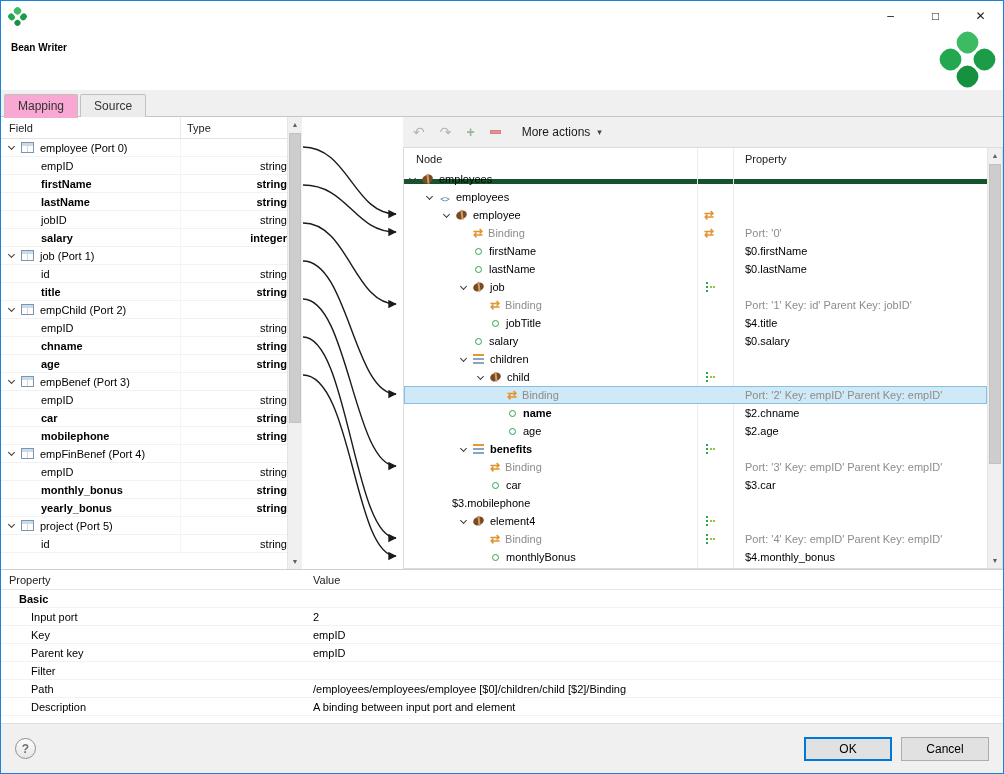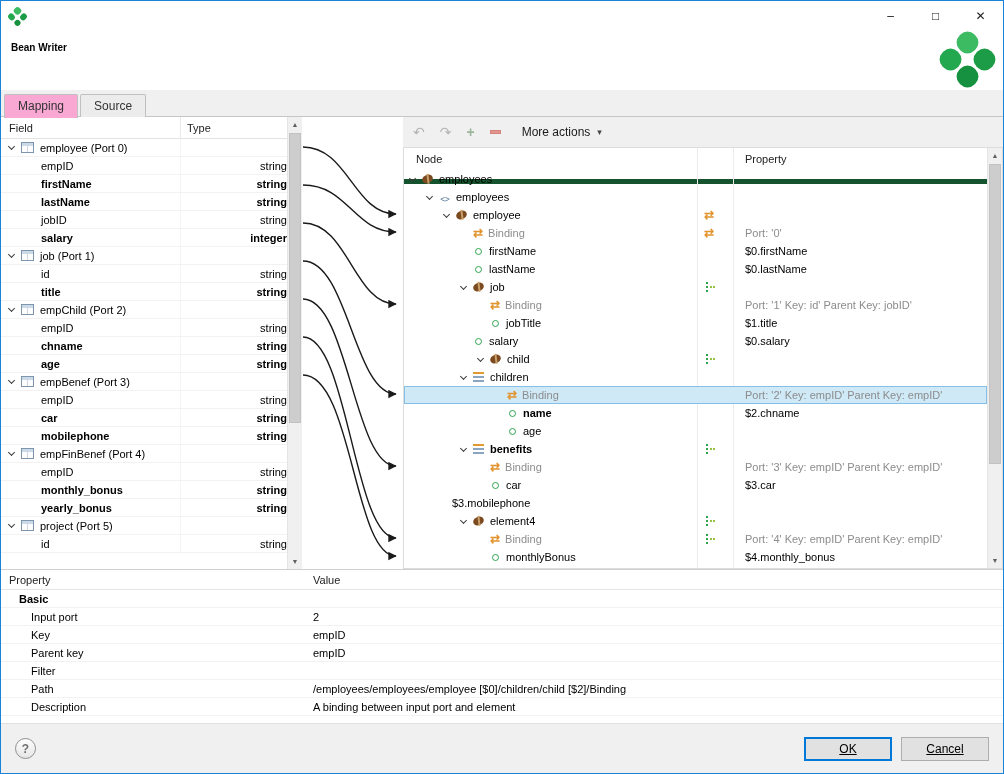--- a/index.html
+++ b/index.html
@@ -129,21 +129,21 @@
   .pr-value { flex:1; white-space:nowrap; }
 
   
   .footer { flex:1; background:#f0f0f0; border-top:1px solid #dfdfdf; display:flex;
     align-items:center; padding:0 14px; }
   .help { width:21px; height:21px; border-radius:50%; border:1px solid #8f8f8f; color:#707070;
     display:flex; align-items:center; justify-content:center; font-size:12px; font-weight:bold;
     background:linear-gradient(#fdfdfd,#e6e6e6); }
   .btns { margin-left:auto; display:flex; gap:9px; }
   .btn { width:88px; height:24px; display:flex; align-items:center; justify-content:center;
-    font-size:12px; background:#e1e1e1; border:1px solid #adadad;text-decoration:underline; }
+    font-size:12px; background:#e1e1e1; border:1px solid #adadad; }
   .btn.primary { border:1px solid #0078d7; box-shadow:inset 0 0 0 1px #0078d7; }
 </style>
 </head>
 <body>
 
 <div class="window">
 
   <div class="titlebar">
     <div class="tb-icon">
       <div class="clover">
@@ -459,51 +459,51 @@
               <span class="rt-badge"></span>
               <span class="rt-content muted">Port: '1' Key: id' Parent Key: jobID'</span>
             </div>
             <div class="rt-row">
               <span class="rt-node" style="padding-left: 74px;">
                 <span class="chev-sp"></span>
                 <span class="icon-leaf"></span>
                 <span>jobTitle</span>
               </span>
               <span class="rt-badge"></span>
-              <span class="rt-content">$1.title</span>
+              <span class="rt-content">$4.title</span>
             </div>
             <div class="rt-row">
               <span class="rt-node" style="padding-left: 57px;">
                 <span class="chev-sp"></span>
                 <span class="icon-leaf"></span>
                 <span>salary</span>
               </span>
               <span class="rt-badge"></span>
               <span class="rt-content">$0.salary</span>
+            </div>
+            <div class="rt-row">
+              <span class="rt-node" style="padding-left: 57px;">
+                <span class="chev"></span>
+                <span class="icon-list"></span>
+                <span>children</span>
+              </span>
+              <span class="rt-badge"></span>
+              <span class="rt-content"></span>
             </div>
             <div class="rt-row">
               <span class="rt-node" style="padding-left: 74px;">
                 <span class="chev"></span>
                 <span class="icon-bean"></span>
                 <span>child</span>
               </span>
               <span class="rt-badge">
                 <span class="badge-key"></span>
               </span>
               <span class="rt-content"></span>
             </div>
-            <div class="rt-row">
-              <span class="rt-node" style="padding-left: 57px;">
-                <span class="chev"></span>
-                <span class="icon-list"></span>
-                <span>children</span>
-              </span>
-              <span class="rt-badge"></span>
-              <span class="rt-content"></span>
-            </div>
             <div class="rt-row sel">
               <span class="rt-node" style="padding-left: 91px;">
                 <span class="chev-sp"></span>
                 <span class="icon-binding"></span>
                 <span class="muted">Binding</span>
               </span>
               <span class="rt-badge"></span>
               <span class="rt-content muted">Port: '2' Key: empID' Parent Key: empID'</span>
             </div>
             <div class="rt-row">
@@ -515,20 +515,21 @@
               <span class="rt-badge"></span>
               <span class="rt-content">$2.chname</span>
             </div>
             <div class="rt-row">
               <span class="rt-node" style="padding-left: 91px;">
                 <span class="chev-sp"></span>
                 <span class="icon-leaf"></span>
                 <span>age</span>
               </span>
               <span class="rt-badge"></span>
+              <span class="rt-content">$2.age</span>
             </div>
             <div class="rt-row">
               <span class="rt-node" style="padding-left: 57px; font-weight: bold;">
                 <span class="chev"></span>
                 <span class="icon-list"></span>
                 <span>benefits</span>
               </span>
               <span class="rt-badge">
                 <span class="badge-key"></span>
               </span>

